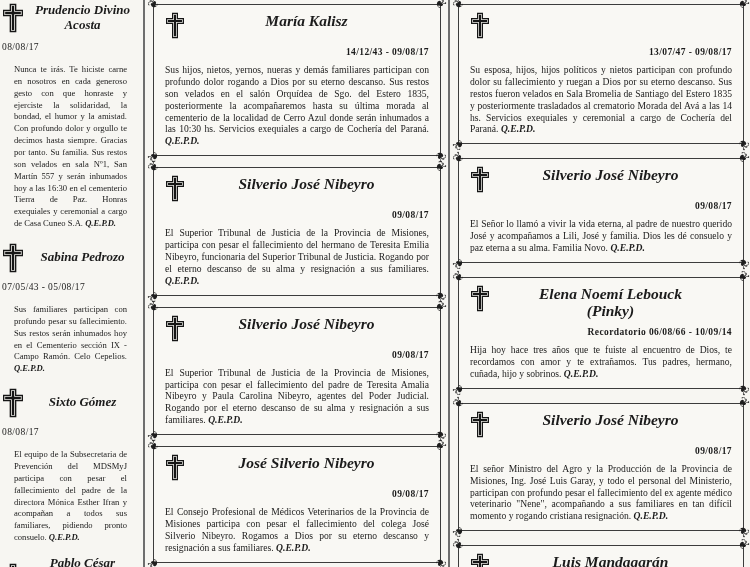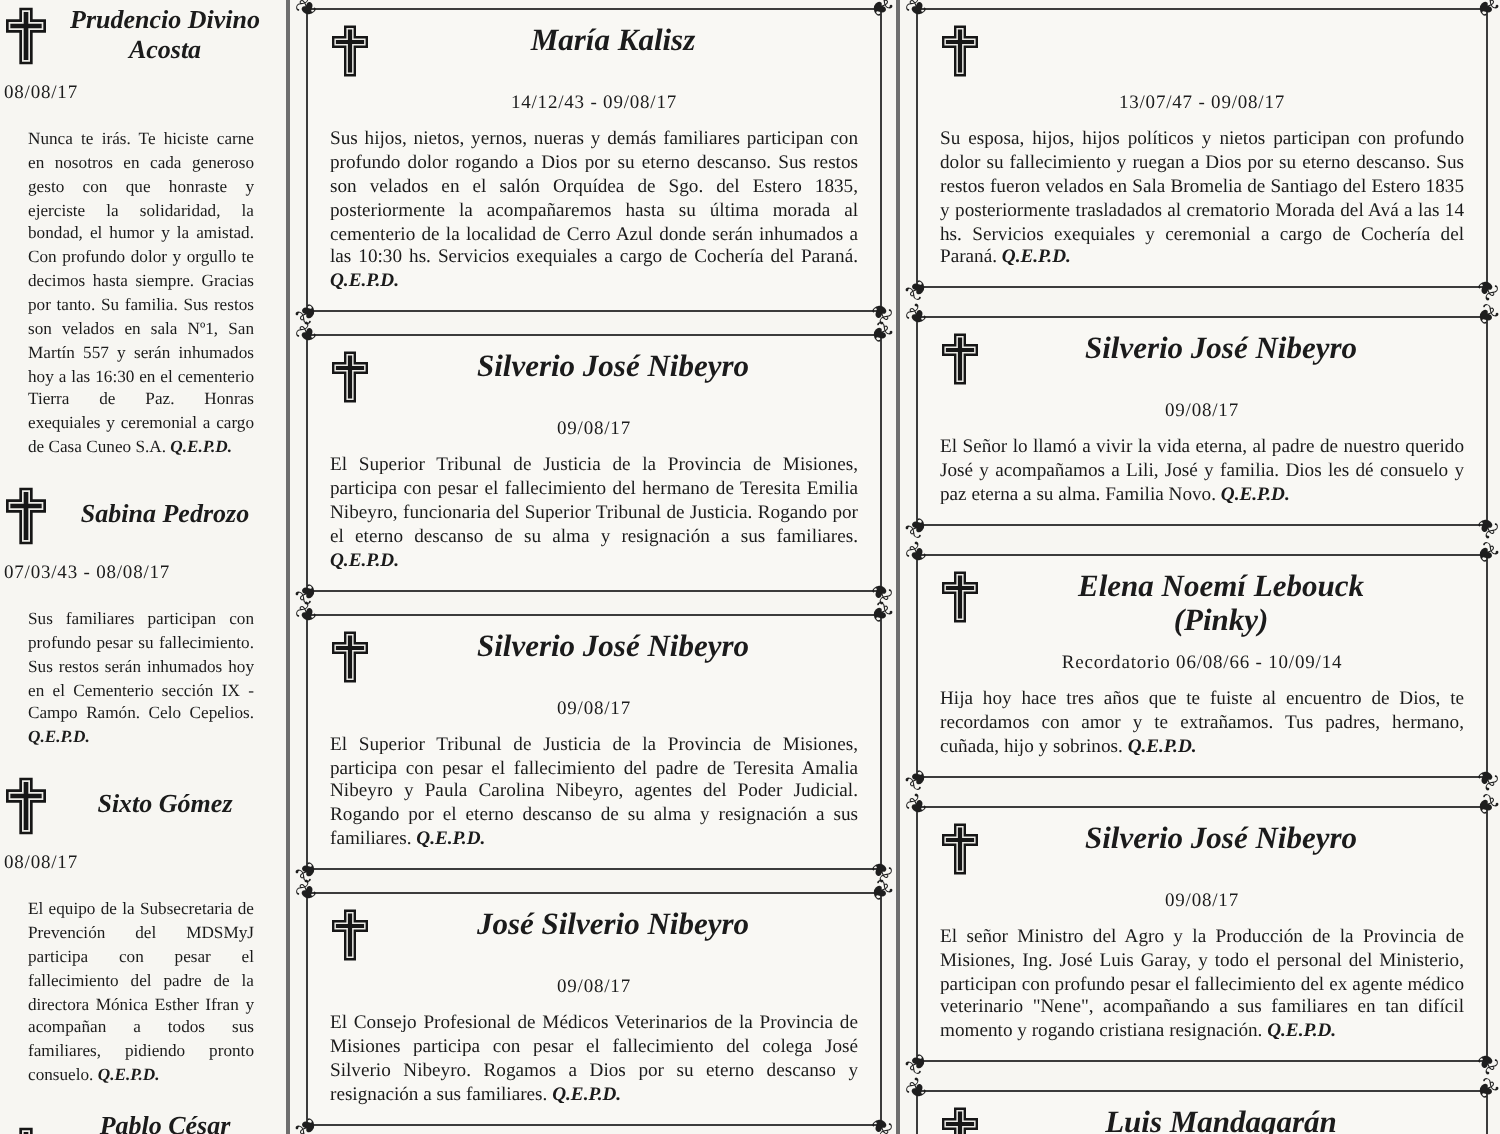--- a/index.html
+++ b/index.html
@@ -36,21 +36,21 @@
     padding:7px 11px 8px 11px;margin-bottom:11px;
   }
   .col-right .notice-framed{margin-bottom:14px;}
   .notice-framed .head{display:flex;align-items:flex-start;gap:17px;}
   .notice-framed .cross{flex:0 0 30px;}
   .notice-framed .name{
     flex:1;margin:0;text-align:center;font-weight:bold;font-style:italic;
     font-size:15.5px;line-height:1.1;padding-right:28px;
   }
   .notice-framed .date{
-    text-align:center;font-weight:normal;font-size:9.5px;letter-spacing:.4px;
+    text-align:right;font-weight:bold;font-size:9.5px;letter-spacing:.4px;
     margin:8px 0 7px;
   }
   .notice-framed .body{
     margin:0;font-size:9.6px;line-height:1.24;text-align:justify;
   }
   .qepd{font-weight:bold;font-style:italic;}
 
   
   .orn{
     position:absolute;font-size:13px;line-height:1;color:#1e1e1e;
@@ -89,21 +89,21 @@
       <div class="head">
         <span class="cross">
           <svg width="22" height="30" viewBox="0 0 26 36">
             <path d="M9 1H17V8H25V16H17V35H9V16H1V8H9Z" fill="#161616"></path>
             <path d="M10.6 2.6H15.4V9.6H23.4V14.4H15.4V33.4H10.6V14.4H2.6V9.6H10.6Z" fill="#ecebe6"></path>
             <path d="M11.6 3.6H14.4V10.6H22.4V13.4H14.4V32.4H11.6V13.4H3.6V10.6H11.6Z" fill="#161616"></path>
           </svg>
         </span>
         <h2 class="name">Sabina Pedrozo</h2>
       </div>
-      <div class="date">07/03/43 - 08/08/17</div>
+      <div class="date">07/05/43 - 05/08/17</div>
       <p class="body"><span>Sus familiares participan con profundo pesar su fallecimiento. Sus restos serán inhumados hoy en el Cementerio sección IX - Campo Ramón. Celo Cepelios.</span> <span class="qepd">Q.E.P.D.</span></p>
     </article>
 
     <article class="notice-plain">
       <div class="head">
         <span class="cross">
           <svg width="22" height="30" viewBox="0 0 26 36">
             <path d="M9 1H17V8H25V16H17V35H9V16H1V8H9Z" fill="#161616"></path>
             <path d="M10.6 2.6H15.4V9.6H23.4V14.4H15.4V33.4H10.6V14.4H2.6V9.6H10.6Z" fill="#ecebe6"></path>
             <path d="M11.6 3.6H14.4V10.6H22.4V13.4H14.4V32.4H11.6V13.4H3.6V10.6H11.6Z" fill="#161616"></path>

